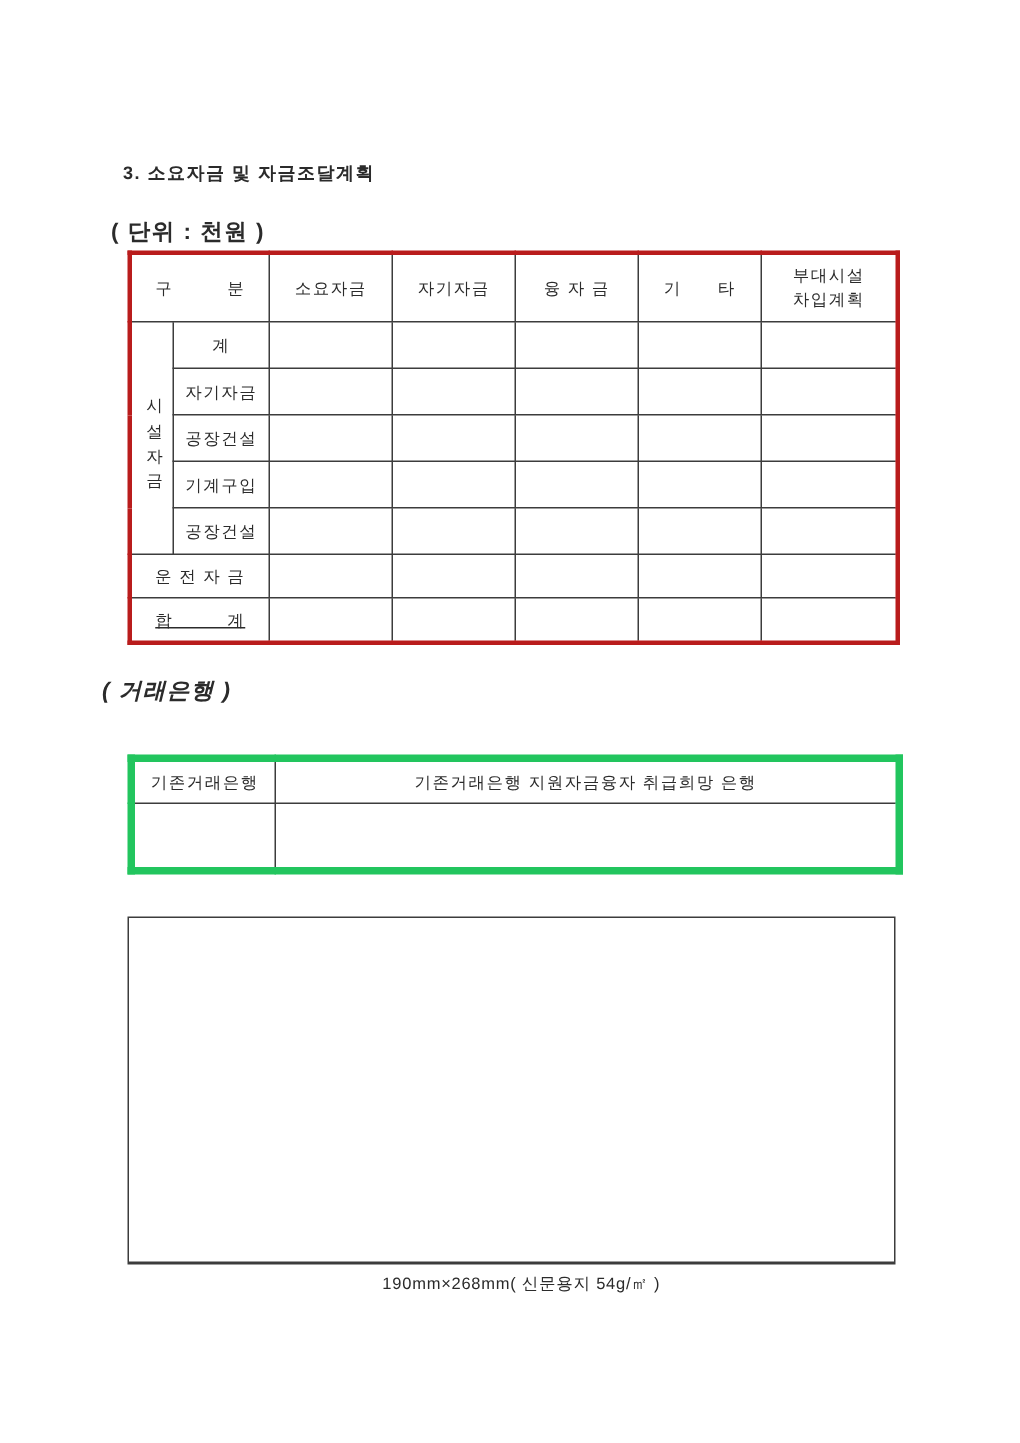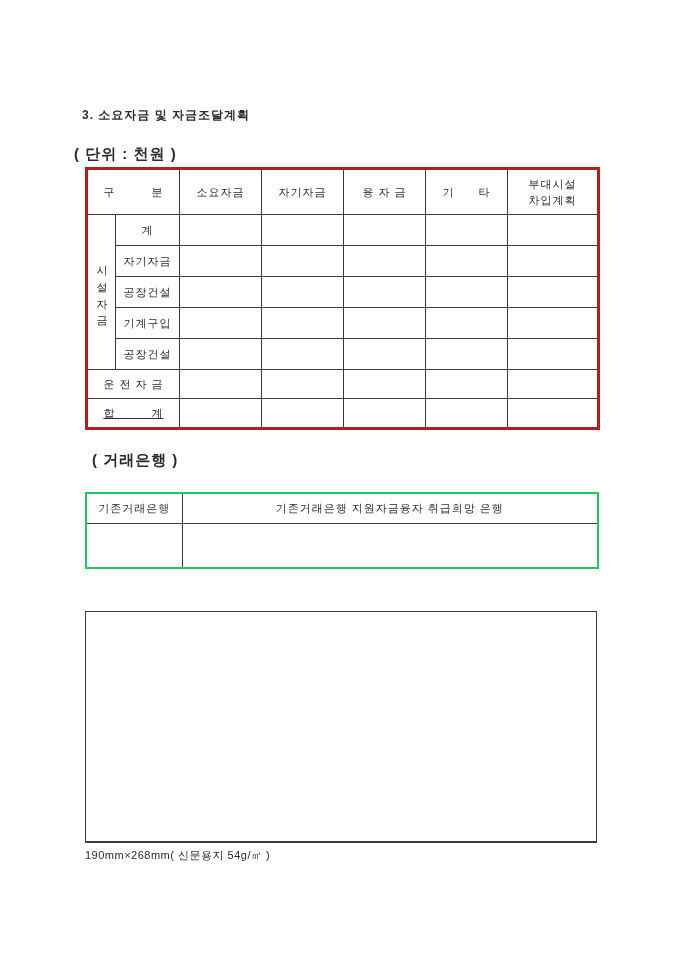--- a/index.html
+++ b/index.html
@@ -55,21 +55,21 @@
   #funding-table .tot-row  { height: 30px; text-decoration: underline; }
   .vertical-label {
     writing-mode: vertical-rl;
     text-orientation: upright;
     letter-spacing: 6px;
     margin: 0 auto;
     line-height: 1;
     display: inline-block;
   }
   .two-line { line-height: 1.5; }
-  #bank-table { left: 85px; top: 492px; width: 512px; border: 2px solid #22c55e; }
+  #bank-table { left: 85px; top: 503px; width: 512px; border: 5px solid #22c55e; }
   #bank-table .hdr-row { height: 30px; }
   #bank-table .body-row { height: 45px; }
   .prod-box {
     position: absolute;
     left: 85px; top: 611px;
     width: 512px; height: 232px;
     border: 1px solid #3c3c3c;
     border-bottom-width: 2px;
     background: #ffffff;
     font-size: 11px;
@@ -79,21 +79,21 @@
     left: 87px; top: 557px;
     font-size: 11px;
     letter-spacing: 1px;
     white-space: pre;
     color: #2b2b2b;
   }
   .footer-note {
     position: absolute;
     left: 85px; top: 848px;
     width: 525px;
-    text-align: left;
+    text-align: center;
     font-size: 11px;
     letter-spacing: 0.5px;
     white-space: pre;
     color: #2b2b2b;
   }
 </style>
 </head>
 <body>
 
 <div class="page">
@@ -174,21 +174,21 @@
         <td colspan="2">합　　　계</td>
         <td></td>
         <td></td>
         <td></td>
         <td></td>
         <td></td>
       </tr>
     </tbody>
   </table>
 
-  <div class="small-label" style="left:92px; top:451px;">( 거래은행 )</div>
+  <div class="small-label" style="left:68px; top:451px;font-style:italic;">( 거래은행 )</div>
 
   <table class="form-table" id="bank-table">
     <colgroup>
       <col style="width:96px">
         <col style="width:416px">
     </colgroup>
     <tbody>
       <tr class="hdr-row">
         <td>기존거래은행</td>
         <td>기존거래은행 지원자금융자 취급희망 은행</td>

